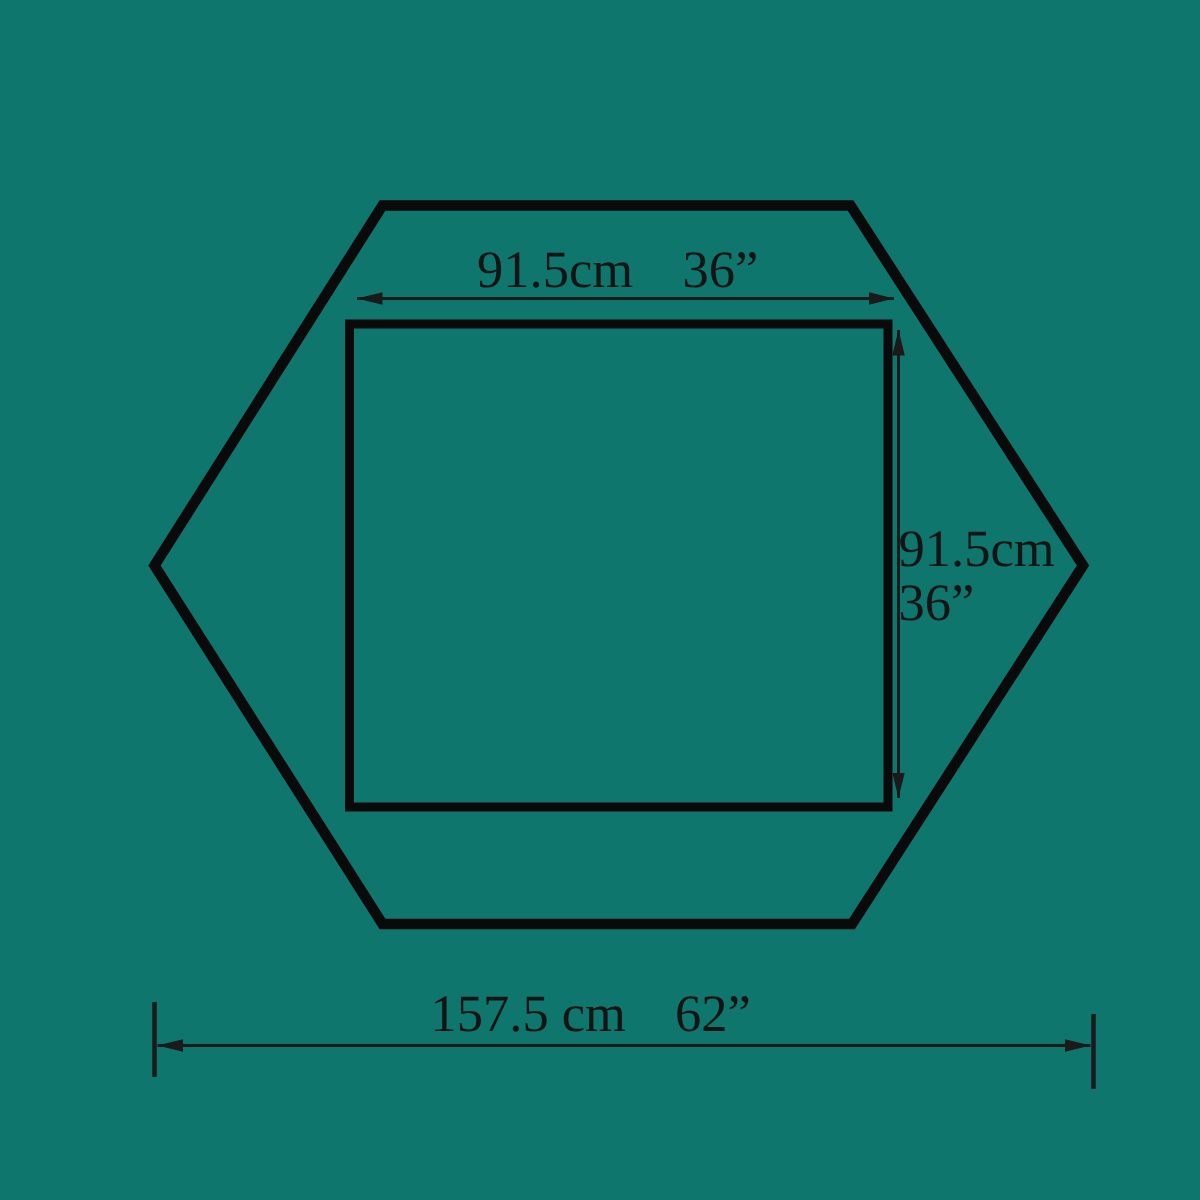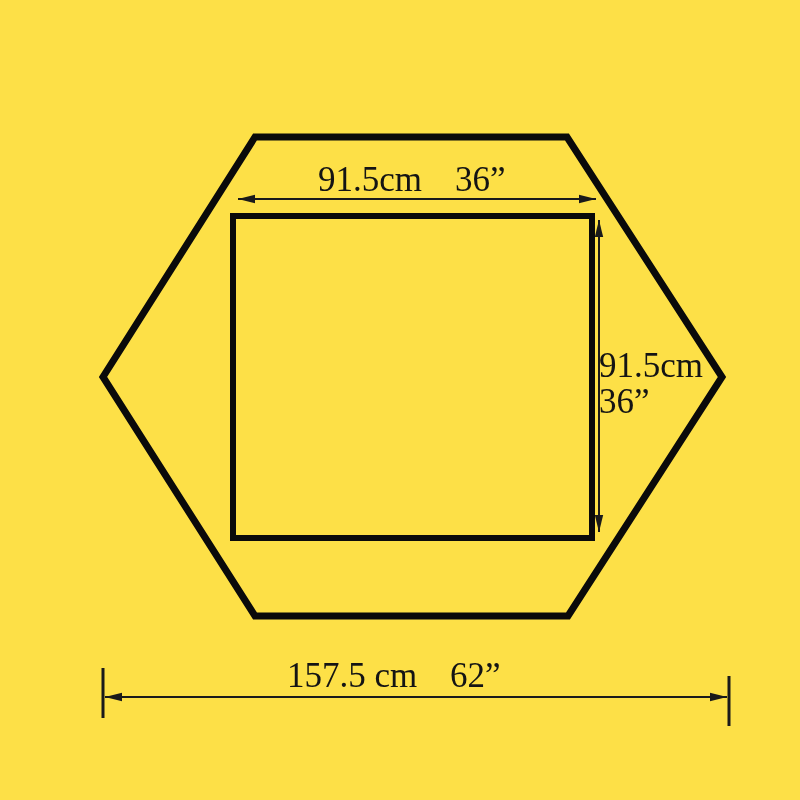--- a/index.html
+++ b/index.html
@@ -4,21 +4,21 @@
 <style>
   html, body {
     margin: 0;
     padding: 0;
     background: #ffffff;
   }
   .stage {
     position: relative;
     width: 800px;
     height: 800px;
-    background: #fde047;
+    background: #0f766e;
     overflow: hidden;
   }
   svg {
     display: block;
     width: 800px;
     height: 800px;
   }
   .dim-label {
     font-family: "Liberation Serif", "DejaVu Serif", serif;
     font-size: 35px;

